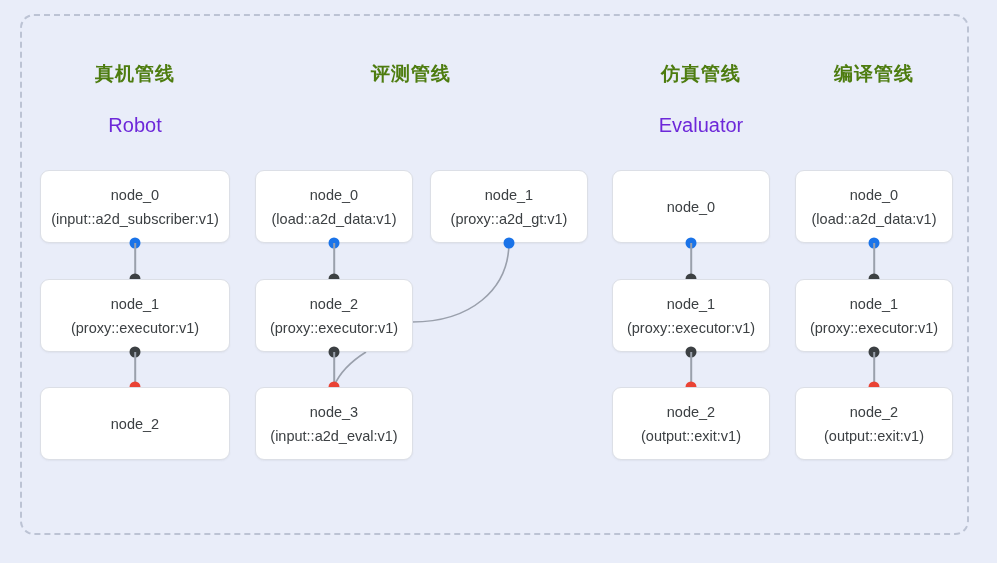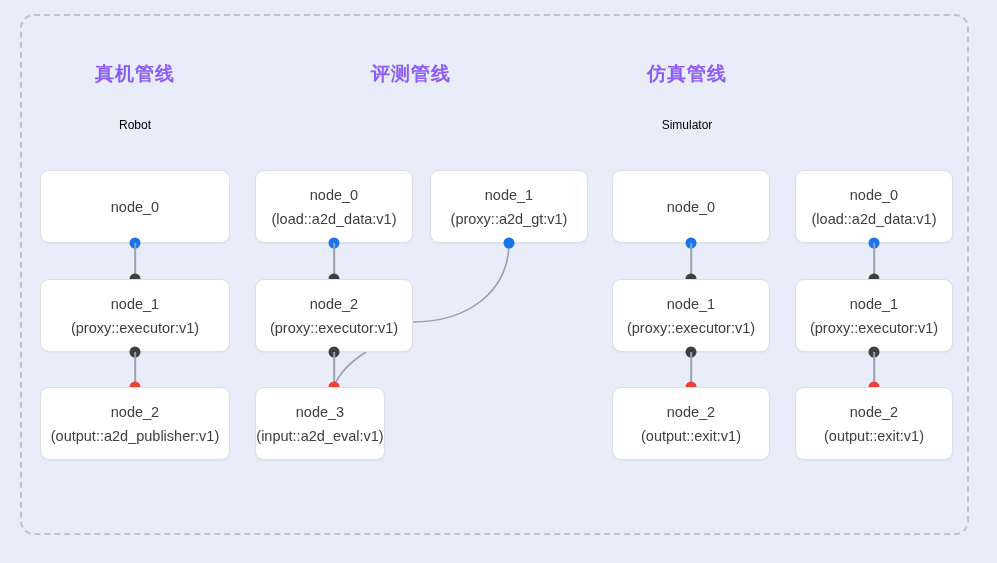--- a/index.html
+++ b/index.html
@@ -29,30 +29,30 @@
   }
   
   .col-header {
     position: absolute;
     text-align: center;
     pointer-events: none;
   }
   .col-title-cn {
     font-size: 19px;
     font-weight: 700;
-    color: #8b5cf6;
+    color: #4d7c0f;
     letter-spacing: 1px;
     line-height: 24px;
     white-space: nowrap;
   }
   .col-title-en {
     margin-top: 27px;
-    font-size: 12px;
+    font-size: 20px;
     font-weight: 400;
-    color: #000000;
+    color: #6d28d9;
     line-height: 24px;
     white-space: nowrap;
   }
   
   .node-box {
     position: absolute;
     background: #ffffff;
     border: 1px solid #dcdfe6;
     border-radius: 9px;
     box-shadow: 0 1px 2px rgba(60,64,67,0.06);
@@ -114,36 +114,36 @@
     <path d="M 366,352 C 350,362 340,372 334,386" fill="none" stroke="#9aa0ac" stroke-width="1.6"></path>
   </svg>
 
   <div class="col-header" style="left:40px; top:62px; width:190px;">
     <div class="col-title-cn">真机管线</div>
     <div class="col-title-en">Robot</div>
   </div>
 
   <div class="node-box" style="left:40px; top:170px; width:190px; height:73px;">
     <div class="node-id">node_0</div>
+    <div class="node-type">(input::a2d_subscriber:v1)</div>
   </div>
   <div class="dot out" style="left:135px; top:243px;"></div>
   <div class="edge-line" style="left:135px; top:243px; height:36px;"></div>
   <div class="dot in" style="left:135px; top:279px;"></div>
 
   <div class="node-box" style="left:40px; top:279px; width:190px; height:73px;">
     <div class="node-id">node_1</div>
     <div class="node-type">(proxy::executor:v1)</div>
   </div>
   <div class="dot in" style="left:135px; top:352px;"></div>
   <div class="edge-line" style="left:135px; top:352px; height:35px;"></div>
   <div class="dot fail" style="left:135px; top:387px;"></div>
 
   <div class="node-box" style="left:40px; top:387px; width:190px; height:73px;">
     <div class="node-id">node_2</div>
-    <div class="node-type">(output::a2d_publisher:v1)</div>
   </div>
 
   <div class="col-header" style="left:316px; top:62px; width:190px;">
     <div class="col-title-cn">评测管线</div>
   </div>
 
   <div class="node-box" style="left:255px; top:170px; width:158px; height:73px;">
     <div class="node-id">node_0</div>
     <div class="node-type">(load::a2d_data:v1)</div>
   </div>
@@ -158,28 +158,28 @@
   <div class="dot out" style="left:509px; top:243px;"></div>
 
   <div class="node-box" style="left:255px; top:279px; width:158px; height:73px;">
     <div class="node-id">node_2</div>
     <div class="node-type">(proxy::executor:v1)</div>
   </div>
   <div class="dot in" style="left:334px; top:352px;"></div>
   <div class="edge-line" style="left:334px; top:352px; height:35px;"></div>
   <div class="dot fail" style="left:334px; top:387px;"></div>
 
-  <div class="node-box" style="left:255px; top:387px; width:130px; height:73px;">
+  <div class="node-box" style="left:255px; top:387px; width:158px; height:73px;">
     <div class="node-id">node_3</div>
     <div class="node-type">(input::a2d_eval:v1)</div>
   </div>
 
-  <div class="col-header" style="left:608px; top:62px; width:158px;">
+  <div class="col-header" style="left:622px; top:62px; width:158px;">
     <div class="col-title-cn">仿真管线</div>
-    <div class="col-title-en">Simulator</div>
+    <div class="col-title-en">Evaluator</div>
   </div>
 
   <div class="node-box" style="left:612px; top:170px; width:158px; height:73px;">
     <div class="node-id">node_0</div>
   </div>
   <div class="dot out" style="left:691px; top:243px;"></div>
   <div class="edge-line" style="left:691px; top:243px; height:36px;"></div>
   <div class="dot in" style="left:691px; top:279px;"></div>
 
   <div class="node-box" style="left:612px; top:279px; width:158px; height:73px;">
@@ -189,20 +189,21 @@
   <div class="dot in" style="left:691px; top:352px;"></div>
   <div class="edge-line" style="left:691px; top:352px; height:35px;"></div>
   <div class="dot fail" style="left:691px; top:387px;"></div>
 
   <div class="node-box" style="left:612px; top:387px; width:158px; height:73px;">
     <div class="node-id">node_2</div>
     <div class="node-type">(output::exit:v1)</div>
   </div>
 
   <div class="col-header" style="left:795px; top:62px; width:158px;">
+    <div class="col-title-cn">编译管线</div>
   </div>
 
   <div class="node-box" style="left:795px; top:170px; width:158px; height:73px;">
     <div class="node-id">node_0</div>
     <div class="node-type">(load::a2d_data:v1)</div>
   </div>
   <div class="dot out" style="left:874px; top:243px;"></div>
   <div class="edge-line" style="left:874px; top:243px; height:36px;"></div>
   <div class="dot in" style="left:874px; top:279px;"></div>
 

